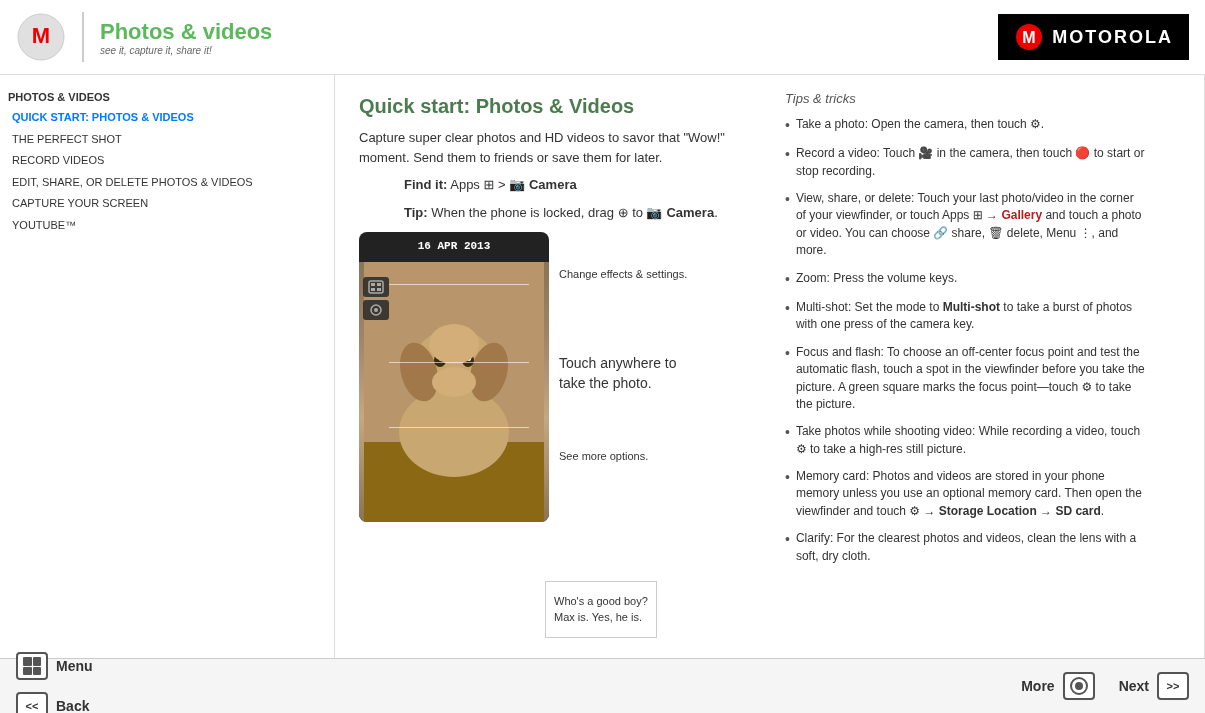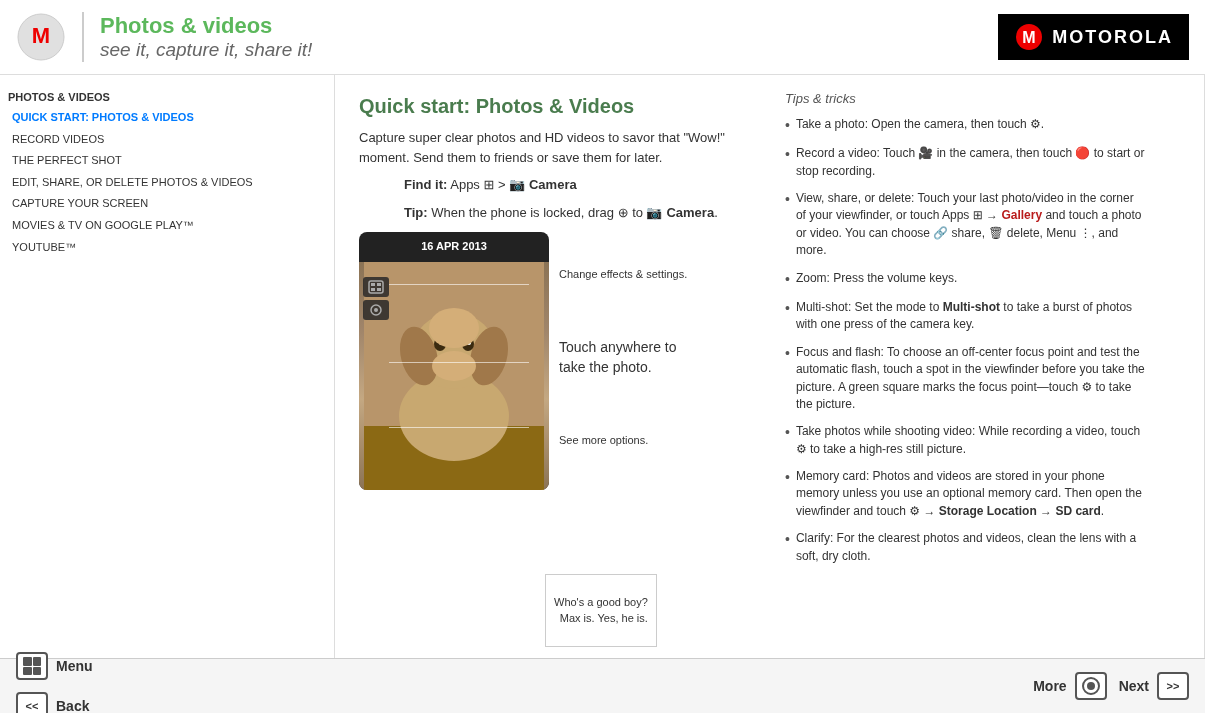--- a/index.html
+++ b/index.html
@@ -34,21 +34,21 @@
       width: 2px;
       height: 50px;
       background: #ccc;
     }
     .header-title-block h1 {
       font-size: 22px;
       font-weight: bold;
       color: #5cb85c;
     }
     .header-title-block p {
-      font-size: 19px;
+      font-size: 10px;
       color: #666;
       font-style: italic;
     }
     .motorola-logo-right {
       background: #000;
       padding: 8px 16px;
       display: flex;
       align-items: center;
       gap: 8px;
     }
@@ -130,26 +130,27 @@
 
     
     .camera-section {
       position: relative;
       margin-top: 10px;
       display: flex;
       align-items: flex-start;
     }
     .camera-phone {
       width: 190px;
-      height: 258px;
+      height: 290px;
       background: #222;
       border-radius: 8px;
       position: relative;
       overflow: hidden;
       flex-shrink: 0;
+      font-family: Liberation Mono, monospace;
     }
     .camera-date {
       position: absolute;
       top: 8px;
       left: 50%;
       transform: translateX(-50%);
       color: #fff;
       font-size: 11px;
       font-weight: bold;
       white-space: nowrap;
@@ -244,21 +245,21 @@
       border: 2px solid #555;
       border-radius: 4px;
       display: flex;
       align-items: center;
       justify-content: center;
       font-size: 12px;
       background: #fff;
     }
     .bottom-right {
       display: flex;
-      gap: 12px;
+      gap: 24px;
     }
 
     
     .icon-grid {
       display: grid;
       grid-template-columns: 1fr 1fr;
       grid-template-rows: 1fr 1fr;
       gap: 1px;
       width: 18px;
       height: 18px;
@@ -312,25 +313,24 @@
     </svg>
     <span>MOTOROLA</span>
   </div>
 </div>
 
 <div class="main-layout">
 
   <div class="sidebar">
     <div class="sidebar-title">PHOTOS &amp; VIDEOS</div>
     <div class="sidebar-item active">QUICK START: PHOTOS &amp; VIDEOS</div>
+    <div class="sidebar-item">THE PERFECT SHOT</div>
     <div class="sidebar-item">RECORD VIDEOS</div>
-    <div class="sidebar-item">THE PERFECT SHOT</div>
     <div class="sidebar-item">EDIT, SHARE, OR DELETE PHOTOS &amp; VIDEOS</div>
     <div class="sidebar-item">CAPTURE YOUR SCREEN</div>
-    <div class="sidebar-item">MOVIES &amp; TV ON GOOGLE PLAY™</div>
     <div class="sidebar-item">YOUTUBE™</div>
   </div>
 
   <div class="content-area">
 
     <div class="main-content">
       <h2>Quick start: Photos &amp; Videos</h2>
       <p>Capture super clear photos and HD videos to savor that "Wow!" moment. Send them to friends or save them for later.</p>
       <p>
         <span class="label">Find it:</span>
@@ -391,27 +391,27 @@
                 </svg>
             </div>
           </div>
 
           <div style="position:absolute;left:30px;top:52px;width:140px;height:1px;background:rgba(255,255,255,0.6);z-index:3;"></div>
           <div style="position:absolute;left:30px;top:130px;width:140px;height:1px;background:rgba(255,255,255,0.6);z-index:3;"></div>
           <div style="position:absolute;left:30px;top:195px;width:140px;height:1px;background:rgba(255,255,255,0.6);z-index:3;"></div>
         </div>
 
         <div style="margin-left:10px;display:flex;flex-direction:column;justify-content:flex-start;padding-top:35px;gap:0;">
-          <div style="margin-bottom:56px;font-size:11px;color:#333;max-width:130px;line-height:1.4;">Change effects &amp; settings.</div>
+          <div style="margin-bottom:72px;font-size:11px;color:#333;max-width:130px;line-height:1.4;">Change effects &amp; settings.</div>
           <div style="margin-bottom:55px;font-size:14px;color:#333;max-width:130px;line-height:1.4;">Touch anywhere to take the photo.</div>
           <div style="font-size:11px;color:#333;max-width:130px;line-height:1.4;">See more options.</div>
         </div>
       </div>
 
-      <div style="position:absolute;bottom:11px;left:210px;background:rgba(255,255,255,0.92);border:1px solid #ccc;padding:20px 8px;font-size:11px;color:#333;line-height:1.4;text-align:right;">
+      <div style="position:absolute;bottom:20px;left:210px;background:rgba(255,255,255,0.92);border:1px solid #ccc;padding:12px 8px;font-size:11px;color:#333;line-height:1.4;">
         <div>Who's a good boy?</div>
         <div>Max is. Yes, he is.</div>
       </div>
 
     </div>
 
     <div class="tips-section">
       <div class="tips-title">Tips &amp; tricks</div>
       <ul class="tips-list">
         <li>

